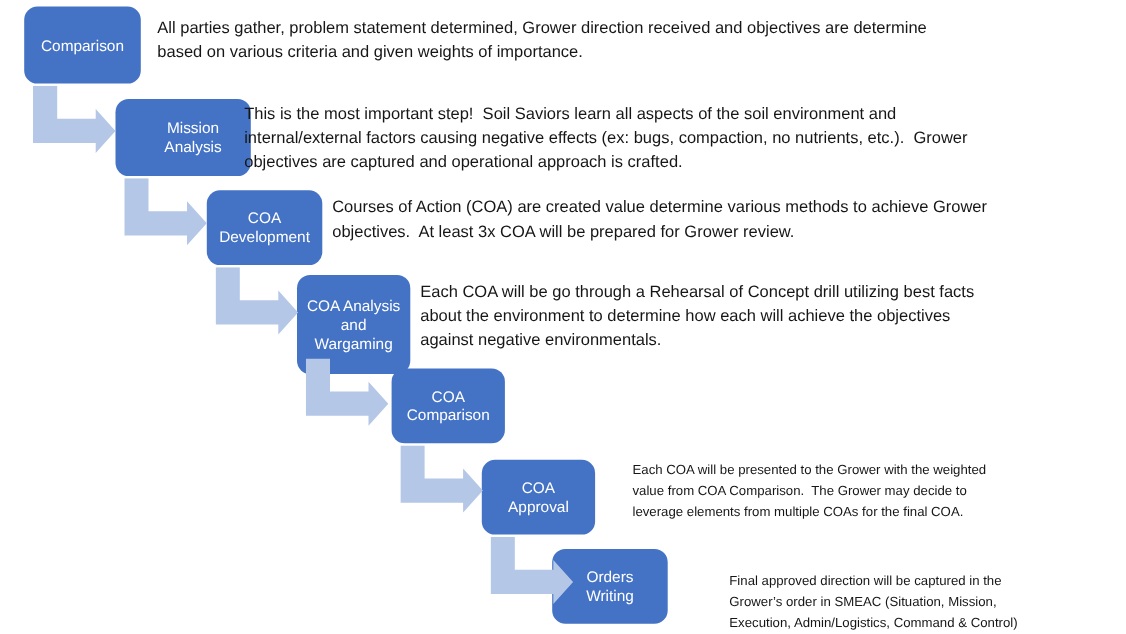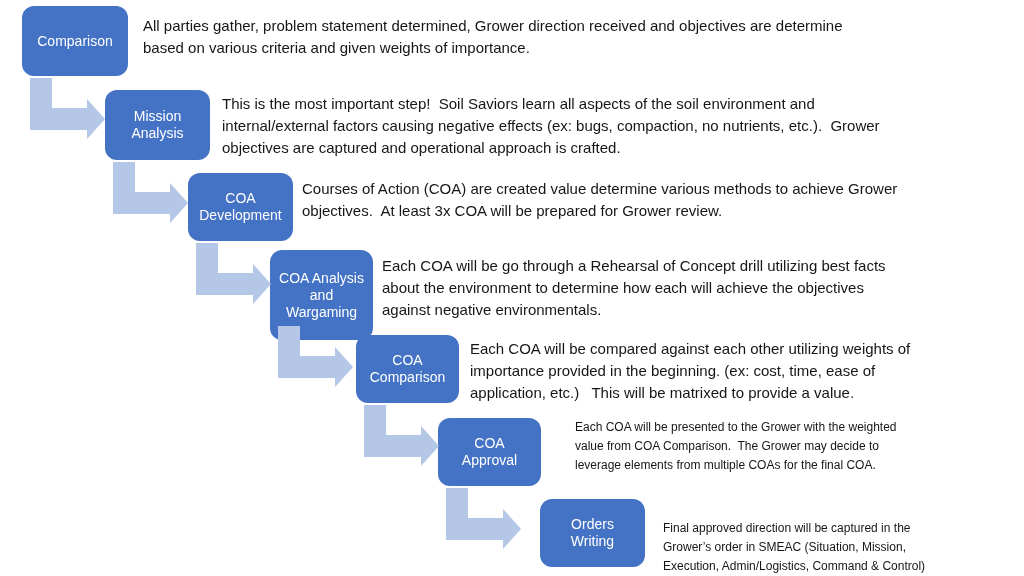--- a/index.html
+++ b/index.html
@@ -22,26 +22,26 @@
   .desc{
     position:absolute;
     color:#161616;
     font-size:15px;line-height:22px;
     white-space:pre-wrap;
   }
   .desc.small{font-size:12px;line-height:19px;margin-left:23px;}
   .arrow{position:absolute;width:76px;height:62px;}
   
   .box1{left:22px;top:6px;width:106px;height:70px;}
-  .box2{left:105px;top:90px;width:105px;height:70px;}
+  .box2{left:105px;top:90px;width:105px;height:70px;padding-left:18px;}
   .box3{left:188px;top:173px;width:105px;height:68px;}
   .box4{left:270px;top:250px;width:103px;height:90px;}
   .box5{left:356px;top:335px;width:103px;height:68px;}
   .box6{left:438px;top:418px;width:103px;height:68px;}
-  .box7{left:540px;top:499px;width:105px;height:68px;}
+  .box7{left:502px;top:499px;width:105px;height:68px;}
   .desc1{left:143px;top:15px;}
   .desc2{left:222px;top:93px;}
   .desc3{left:302px;top:178px;}
   .desc4{left:382px;top:255px;}
   .desc5{left:470px;top:338px;}
   .desc6{left:552px;top:418px;}
   .desc7{left:640px;top:519px;}
   .arr1{left:30px;top:78px;}
   .arr2{left:113px;top:162px;}
   .arr3{left:196px;top:243px;}
@@ -86,23 +86,20 @@
   <div class="desc desc1" style="color: rgb(22, 22, 22);">All parties gather, problem statement determined, Grower direction received and objectives are determine
 based on various criteria and given weights of importance.</div>
   <div class="desc desc2" style="color: rgb(22, 22, 22);">This is the most important step!  Soil Saviors learn all aspects of the soil environment and
 internal/external factors causing negative effects (ex: bugs, compaction, no nutrients, etc.).  Grower
 objectives are captured and operational approach is crafted.</div>
   <div class="desc desc3" style="color: rgb(22, 22, 22);">Courses of Action (COA) are created value determine various methods to achieve Grower
 objectives.  At least 3x COA will be prepared for Grower review.</div>
   <div class="desc desc4" style="color: rgb(22, 22, 22);">Each COA will be go through a Rehearsal of Concept drill utilizing best facts
 about the environment to determine how each will achieve the objectives
 against negative environmentals.</div>
-  <div class="desc desc5" style="color: rgb(22, 22, 22);">Each COA will be compared against each other utilizing weights of
-importance provided in the beginning. (ex: cost, time, ease of
-application, etc.)   This will be matrixed to provide a value.</div>
   <div class="desc small desc6" style="color: rgb(22, 22, 22);">Each COA will be presented to the Grower with the weighted
 value from COA Comparison.  The Grower may decide to
 leverage elements from multiple COAs for the final COA.</div>
   <div class="desc small desc7" style="color: rgb(22, 22, 22);">Final approved direction will be captured in the
 Grower’s order in SMEAC (Situation, Mission,
 Execution, Admin/Logistics, Command &amp; Control)
 format.</div>
 
   <svg class="arrow arr1" viewBox="0 0 76 62">
     <polygon points="0,0 22,0 22,30 57,30 57,21 75,41 57,61 57,52 0,52" fill="#B4C7E7"></polygon>

